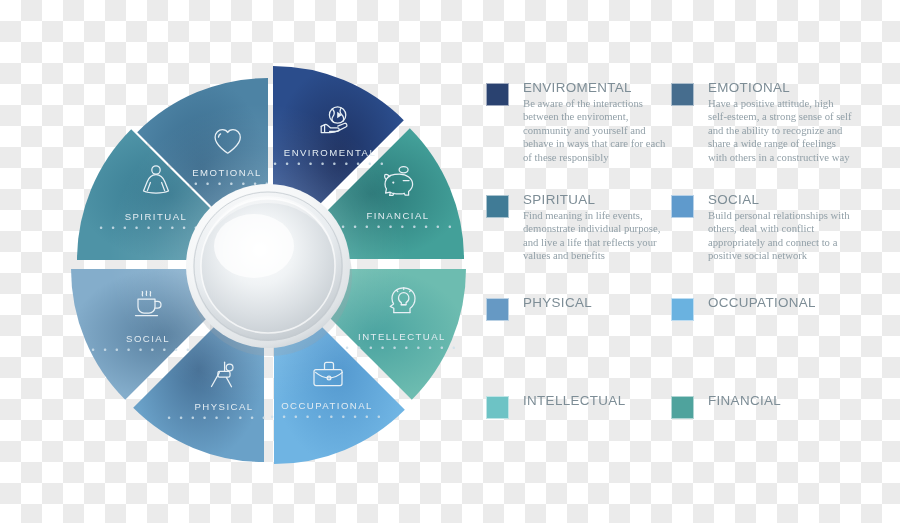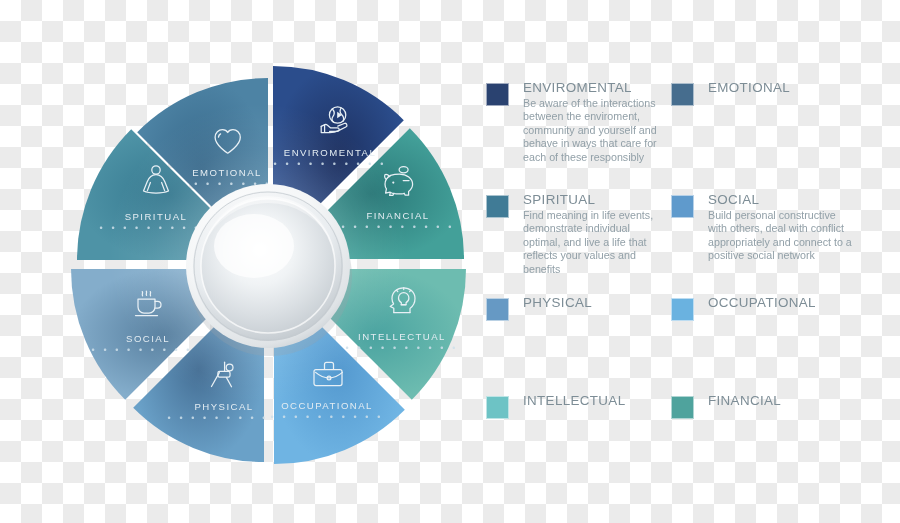--- a/index.html
+++ b/index.html
@@ -73,20 +73,21 @@
     letter-spacing: .35px;
     color: #7d8d96;
     line-height: 16px;
     margin-bottom: 1px;
     white-space: nowrap;
   }
   .legend-desc {
     font-size: 10.7px;
     line-height: 13.4px;
     color: #92a0a8;
+    font-family: Liberation Serif, serif;
   }
 
   
   .row-h-1 { height: 104px; }
   .row-h-2 { height: 95px; }
   .row-h-3 { height: 90px; }
   .row-h-4 { height: 80px; }
 </style>
 </head>
 <body>
@@ -284,45 +285,46 @@
 
       <div class="legend-item row-h-1">
         <span class="legend-swatch" style="background:#2a4270"></span>
         <div class="legend-title">ENVIROMENTAL</div>
         <div class="legend-desc">Be aware of the interactions between the enviroment, community and yourself and behave in ways that care for each of these responsibly</div>
       </div>
 
       <div class="legend-item row-h-2">
         <span class="legend-swatch" style="background:#407b96"></span>
         <div class="legend-title">SPIRITUAL</div>
-        <div class="legend-desc">Find meaning in life events, demonstrate individual optimal, and live a life that reflects your values and benefits</div>
+        <div class="legend-desc">Find meaning in life events, demonstrate individual purpose, and live a life that reflects your values and benefits</div>
       </div>
 
       <div class="legend-item row-h-3">
         <span class="legend-swatch" style="background:#6699c4"></span>
         <div class="legend-title">PHYSICAL</div>
       </div>
 
       <div class="legend-item row-h-4">
         <span class="legend-swatch" style="background:#6dc3c5"></span>
         <div class="legend-title">INTELLECTUAL</div>
       </div>
     </div>
 
     <div class="legend-col" id="legend-col-right">
 
       <div class="legend-item row-h-1">
         <span class="legend-swatch" style="background:#466d8e"></span>
         <div class="legend-title">EMOTIONAL</div>
+        <div class="legend-desc">Have a positive attitude, high self-esteem, a strong sense of self and the ability to recognize and share a wide range of feelings with others in a constructive way</div>
       </div>
 
       <div class="legend-item row-h-2">
         <span class="legend-swatch" style="background:#5f9acc"></span>
         <div class="legend-title">SOCIAL</div>
-        <div class="legend-desc">Build personal constructive with others, deal with conflict appropriately and connect to a positive social network</div>
+        <div class="legend-desc">Build personal relationships with others, deal with conflict appropriately and connect to a positive social network</div>
       </div>
 
       <div class="legend-item row-h-3">
         <span class="legend-swatch" style="background:#6ab2e0"></span>
         <div class="legend-title">OCCUPATIONAL</div>
       </div>
 
       <div class="legend-item row-h-4">
         <span class="legend-swatch" style="background:#4fa39d"></span>
         <div class="legend-title">FINANCIAL</div>

